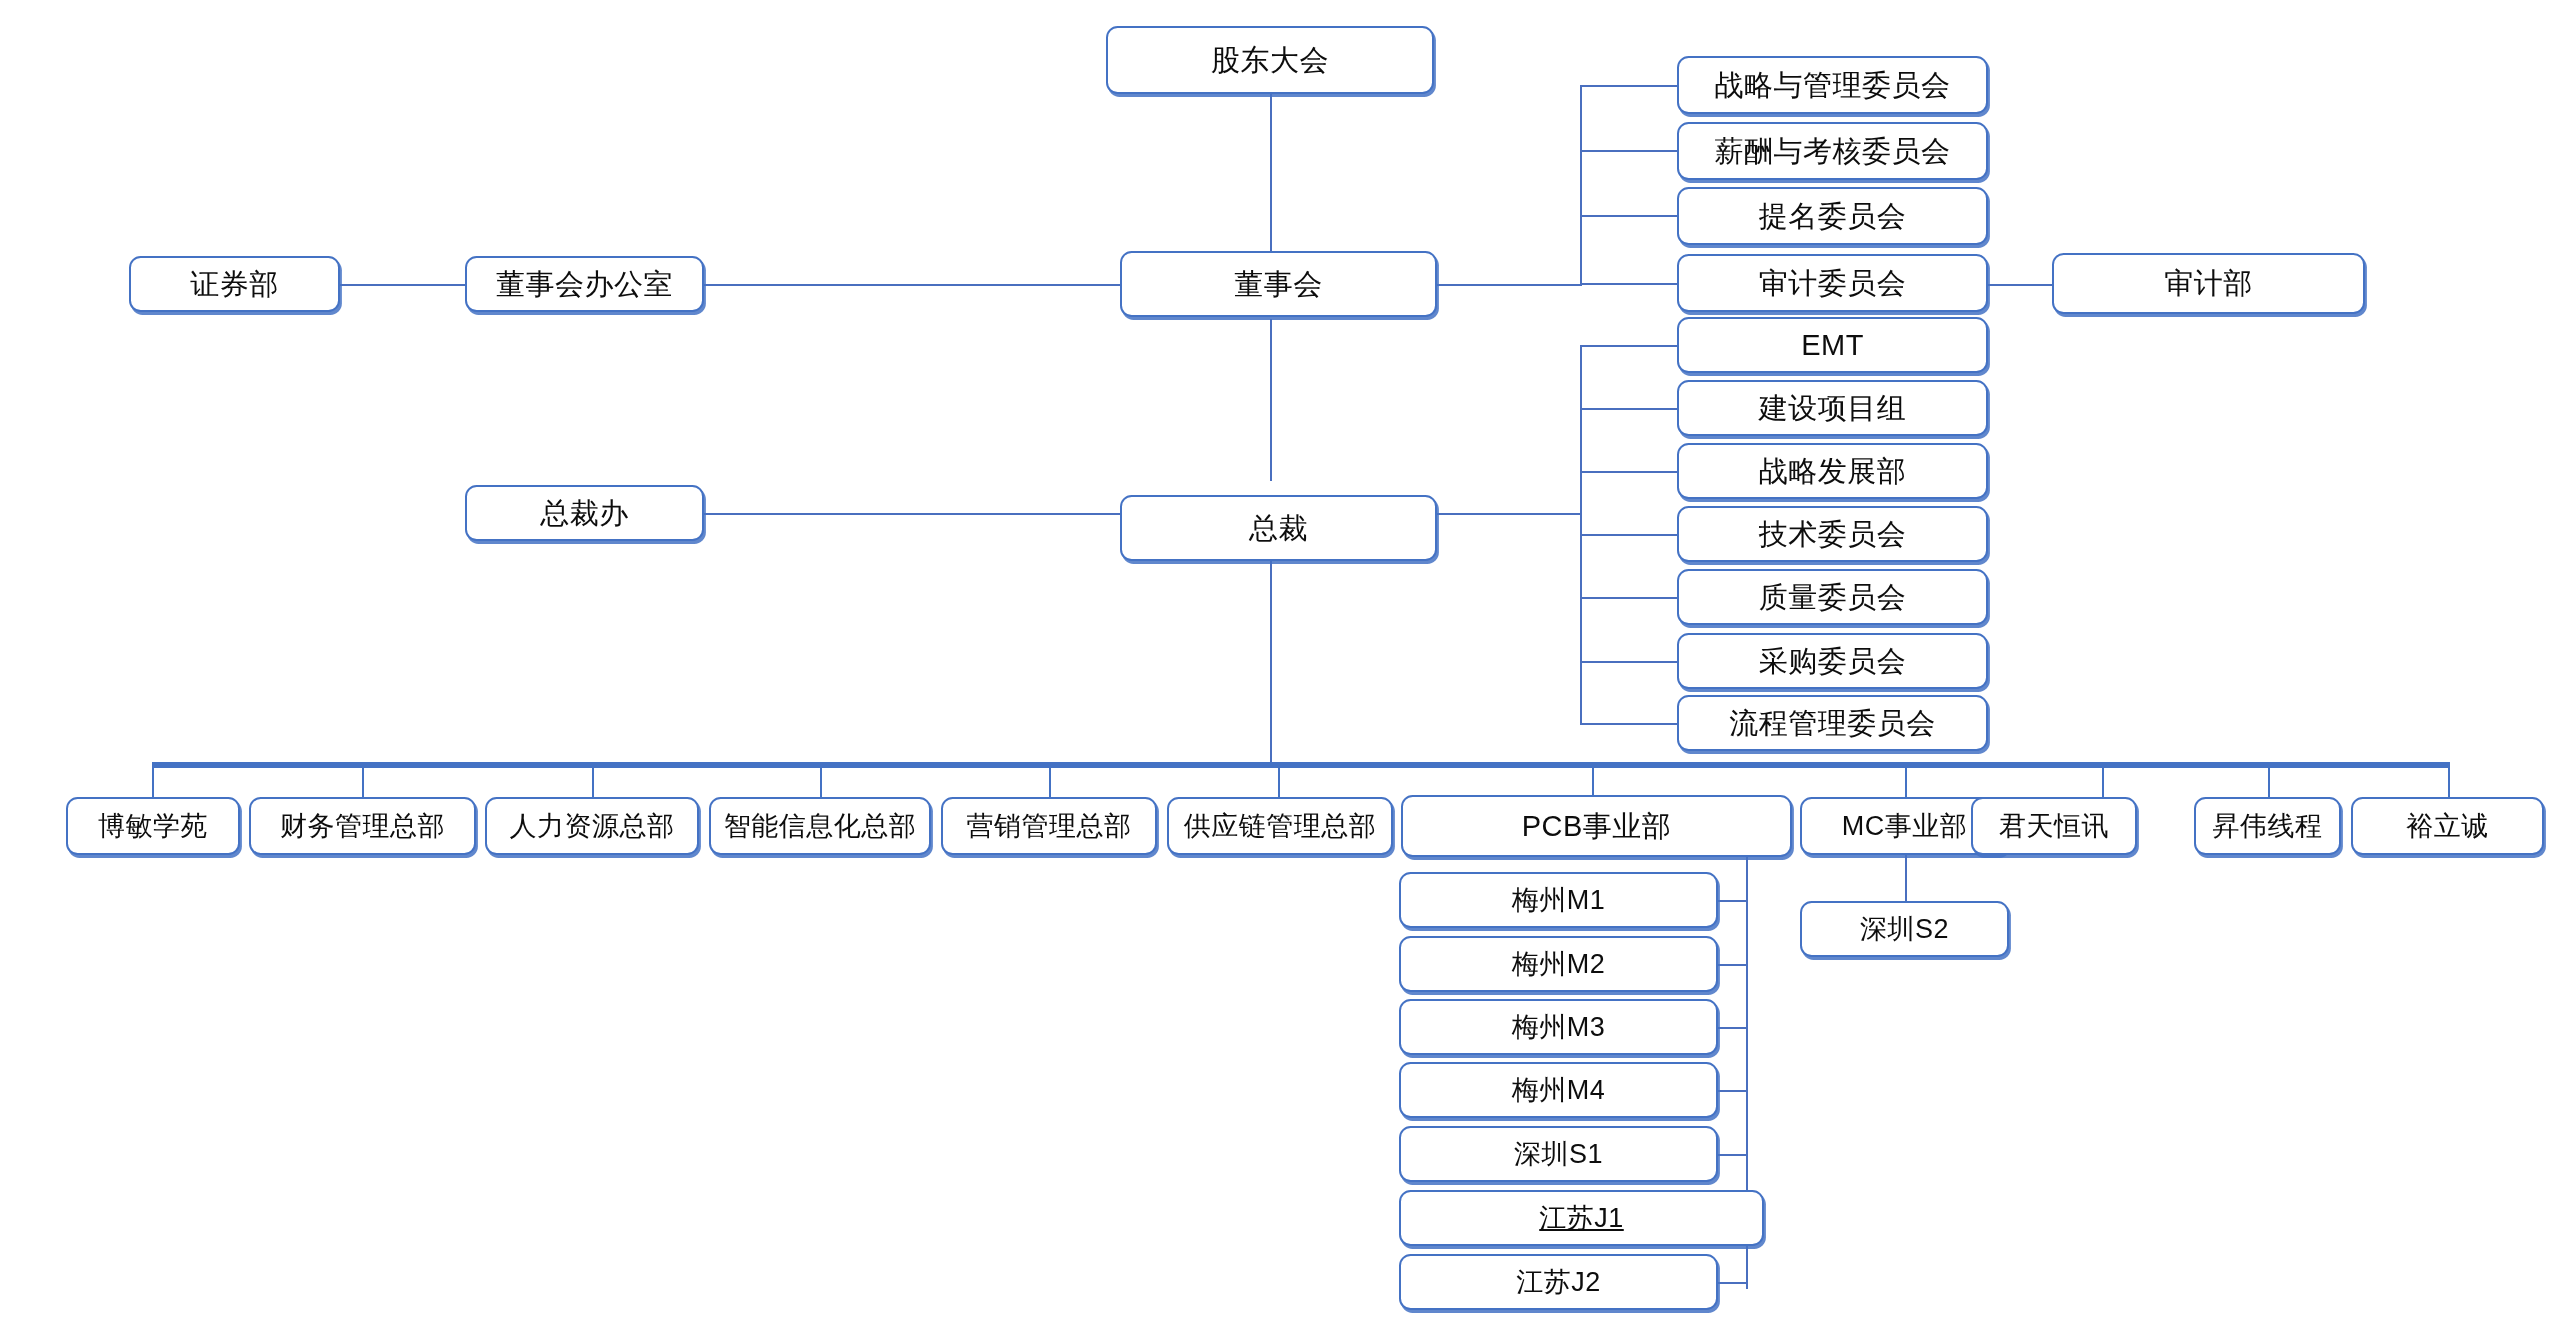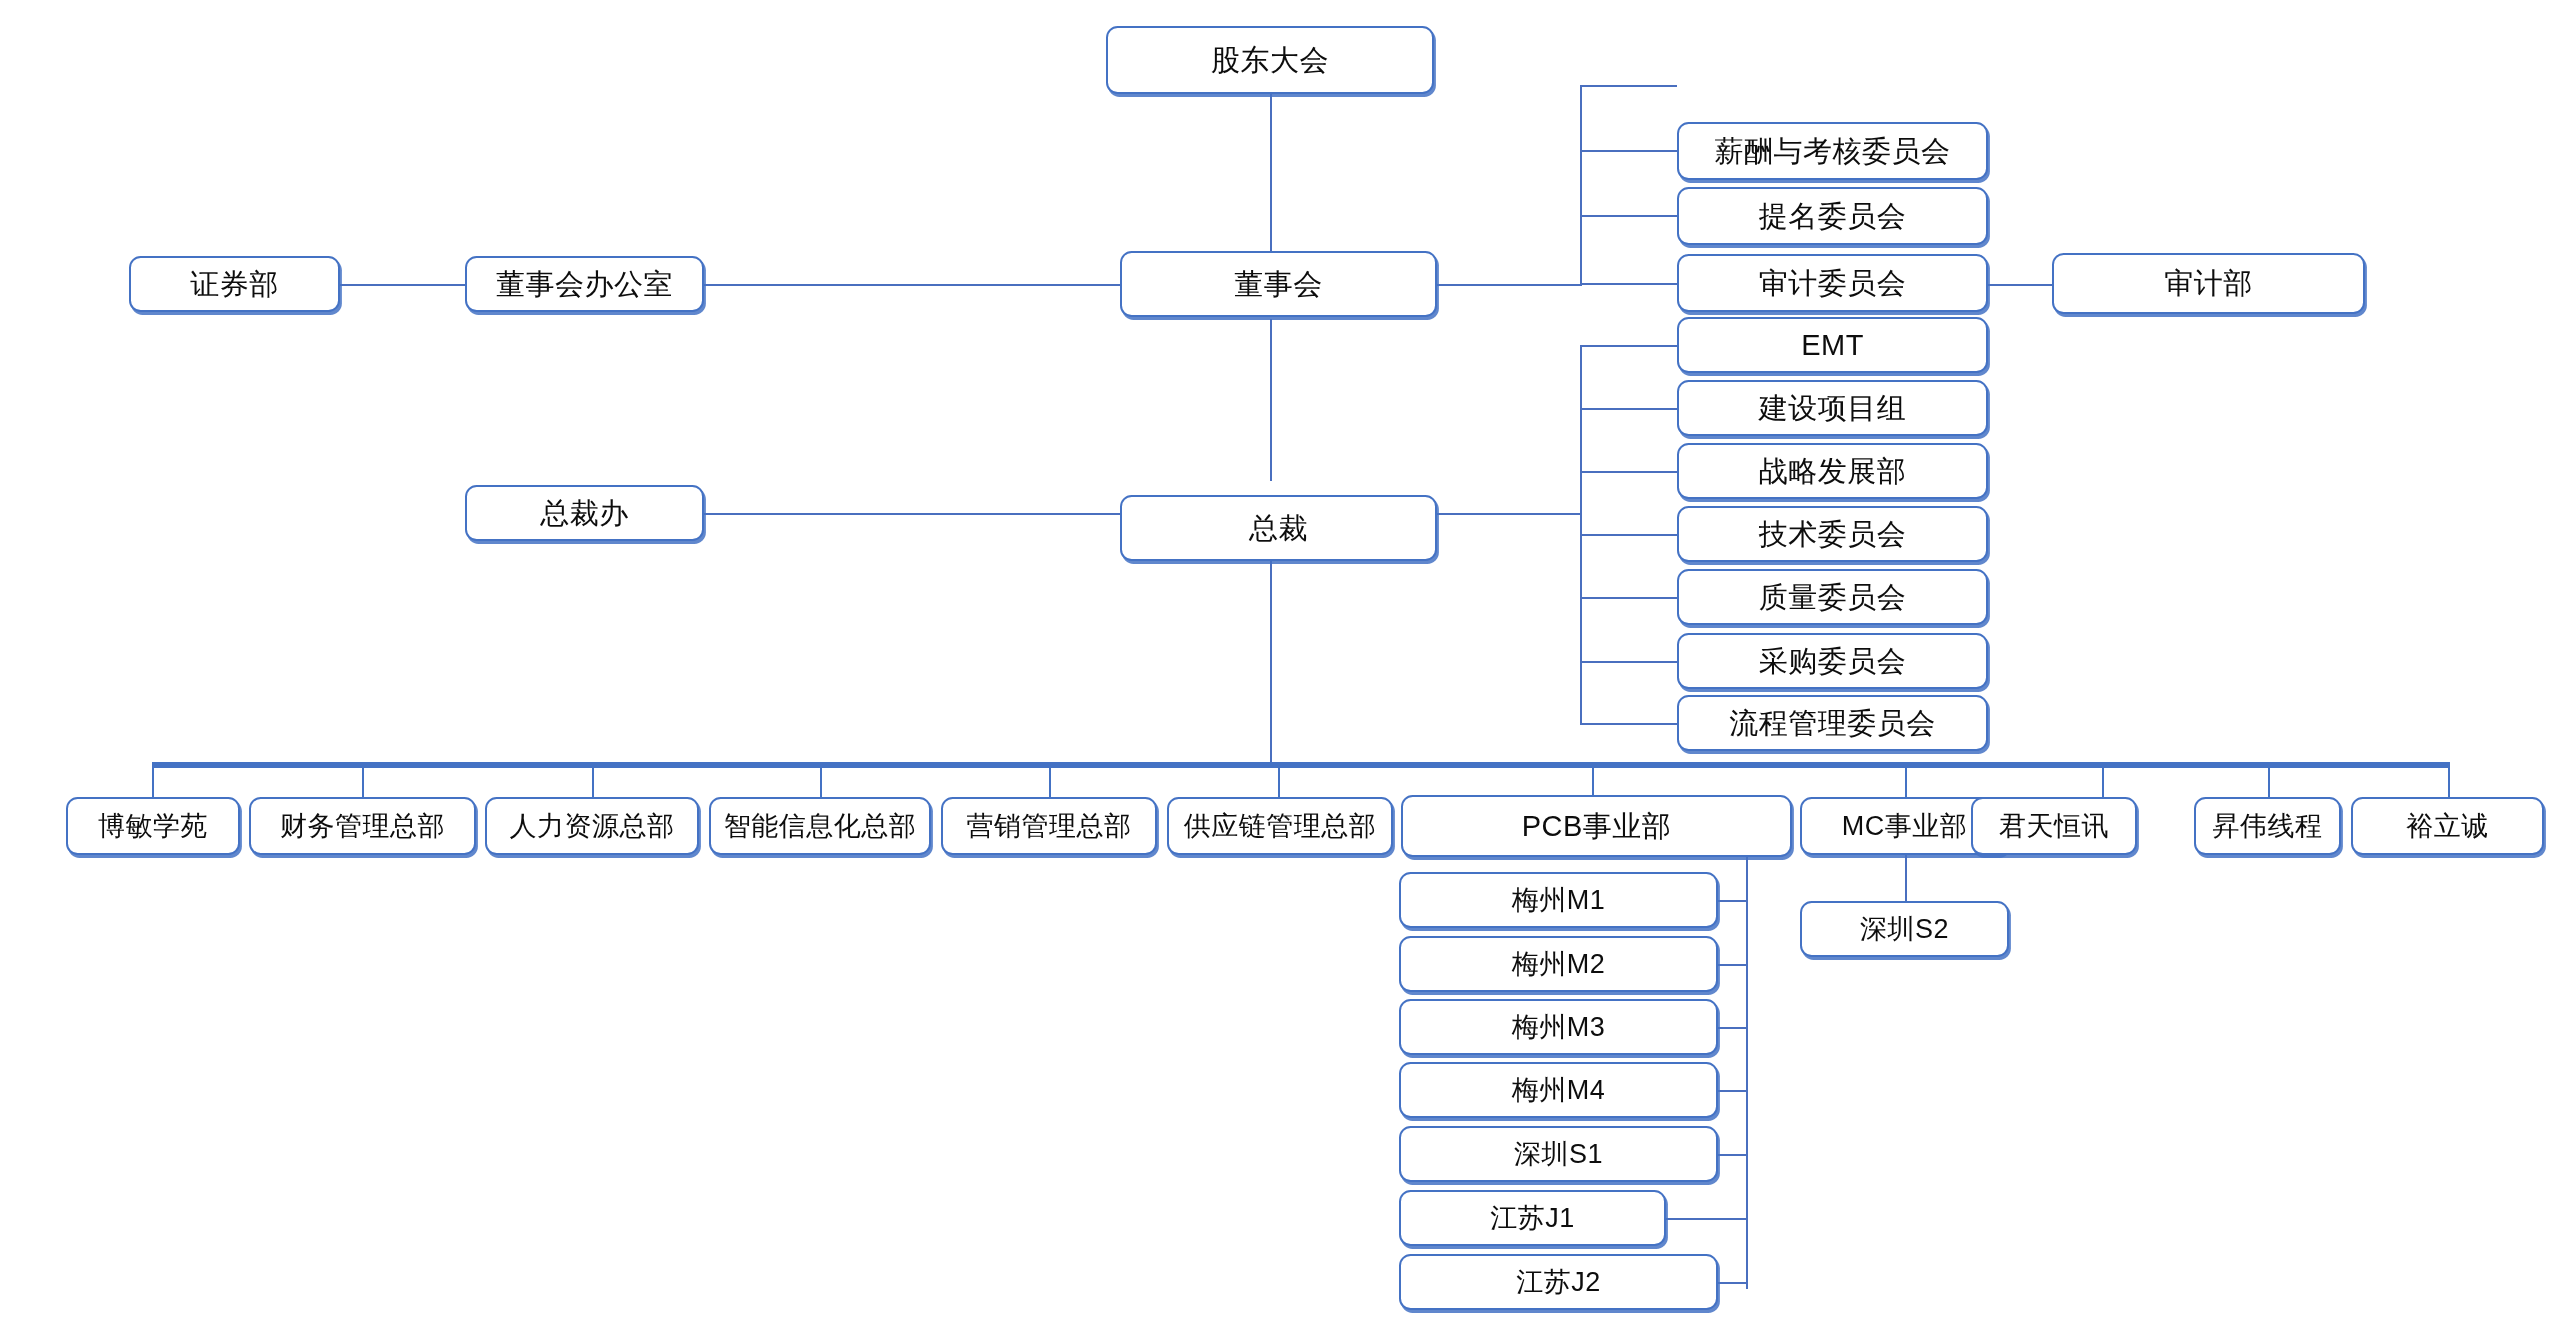--- a/index.html
+++ b/index.html
@@ -100,20 +100,23 @@
   </div>
 
   <div class="node" style="left:1120px;top:251px;width:317px;height:66px;">
     <span>董事会</span>
   </div>
 
   <div class="node" style="left:2052px;top:253px;width:313px;height:61px;">
     <span>审计部</span>
   </div>
 
+  <div class="node" style="left:1677px;top:56px;width:311px;height:58px;">
+    <span>战略与管理委员会</span>
+  </div>
   <div class="node" style="left:1677px;top:122px;width:311px;height:58px;">
     <span>薪酬与考核委员会</span>
   </div>
   <div class="node" style="left:1677px;top:187px;width:311px;height:58px;">
     <span>提名委员会</span>
   </div>
   <div class="node" style="left:1677px;top:254px;width:311px;height:58px;">
     <span>审计委员会</span>
   </div>
 
@@ -210,21 +213,21 @@
   </div>
   <div class="node small" style="left:1399px;top:999px;width:319px;height:56px;">
     <span>梅州M3</span>
   </div>
   <div class="node small" style="left:1399px;top:1062px;width:319px;height:56px;">
     <span>梅州M4</span>
   </div>
   <div class="node small" style="left:1399px;top:1126px;width:319px;height:56px;">
     <span>深圳S1</span>
   </div>
-  <div class="node small" style="left:1399px;top:1190px;width:267px;height:56px;">
+  <div class="node small" style="left:1399px;top:1190px;width:365px;height:56px;text-decoration:underline;">
     <span>江苏J1</span>
   </div>
   <div class="node small" style="left:1399px;top:1254px;width:319px;height:56px;">
     <span>江苏J2</span>
   </div>
 
   <div class="node small" style="left:1800px;top:901px;width:209px;height:56px;">
     <span>深圳S2</span>
   </div>
 

